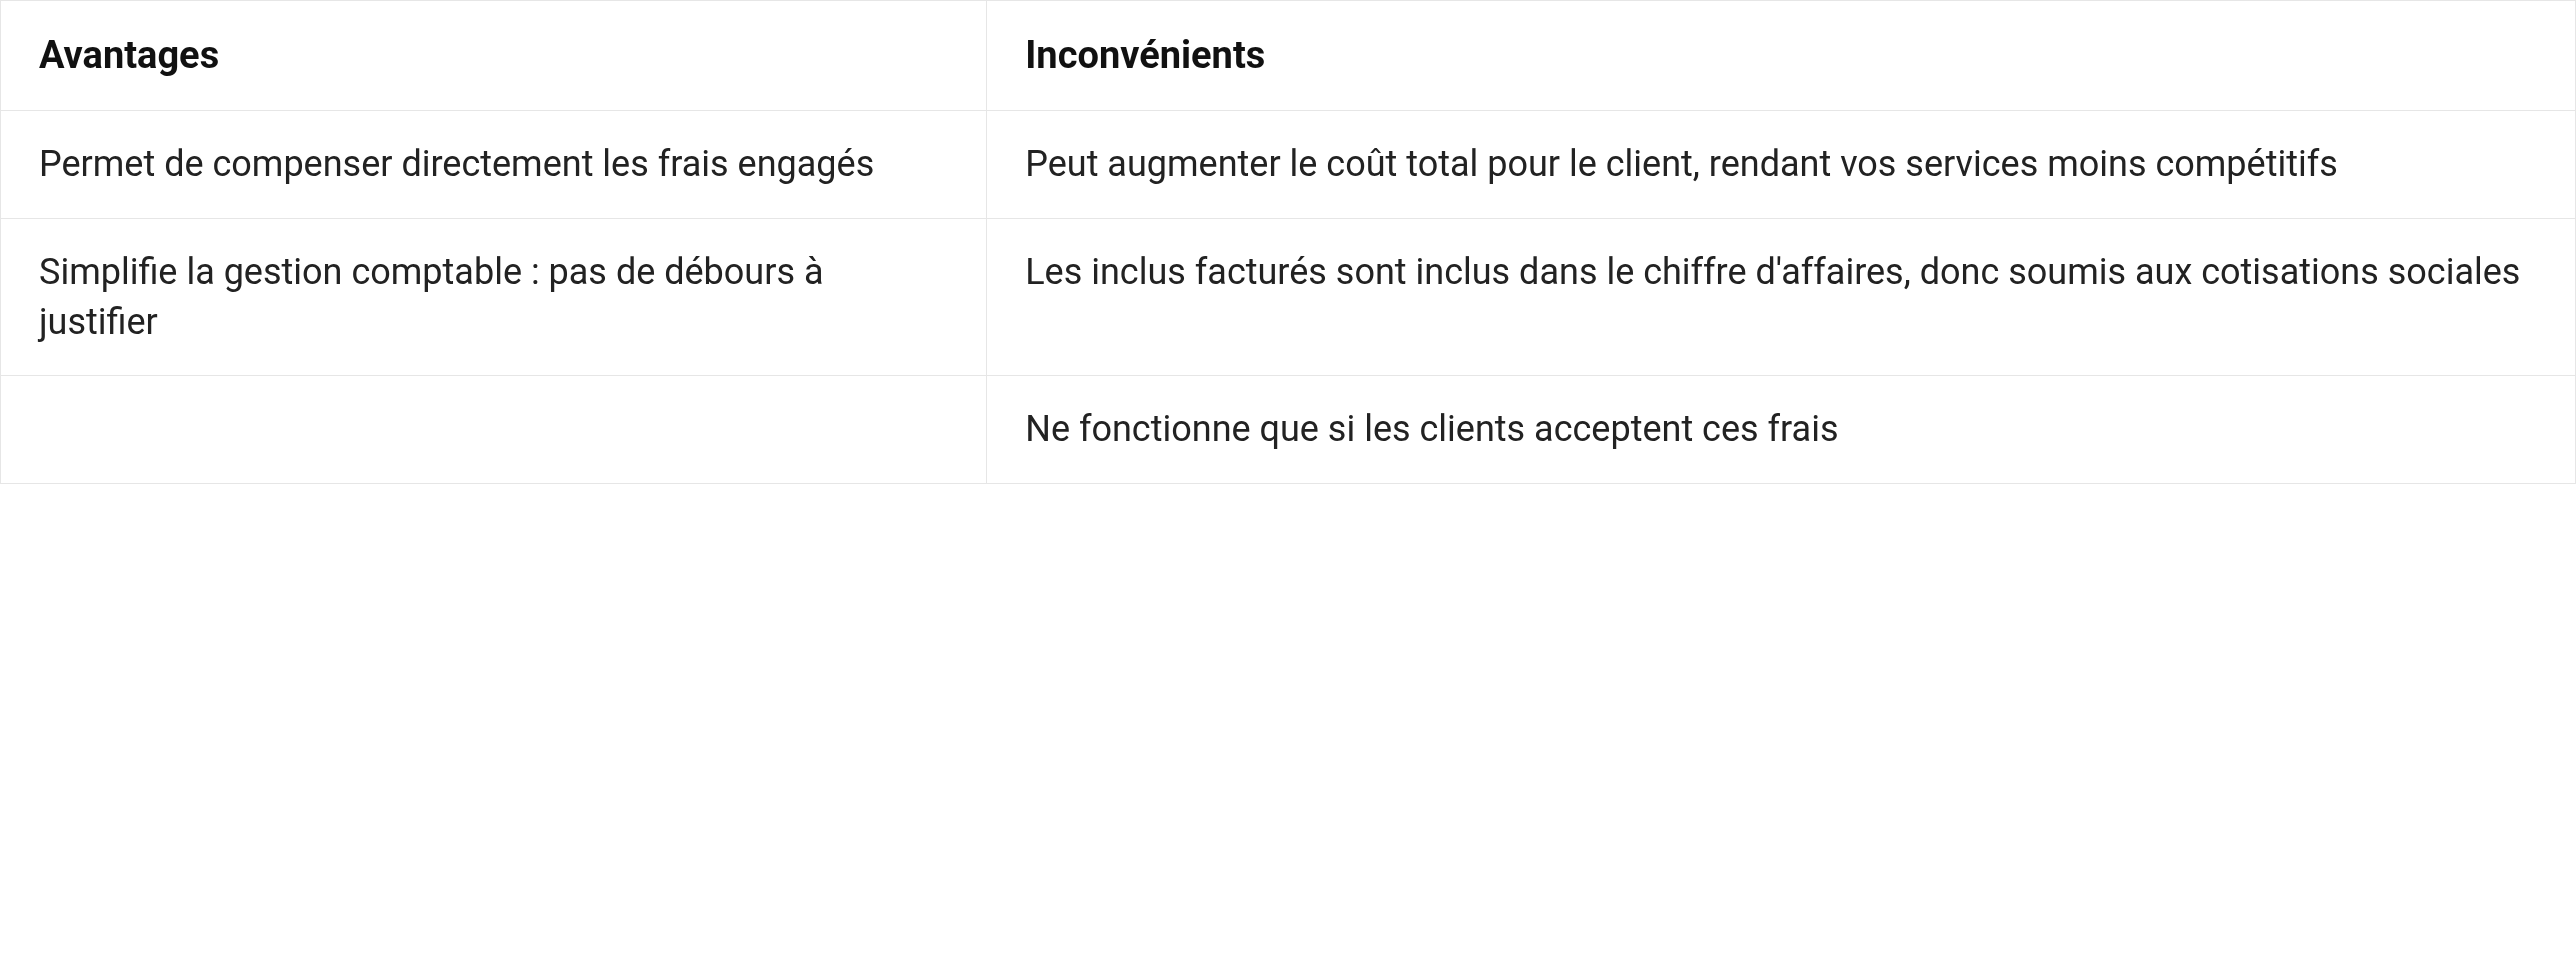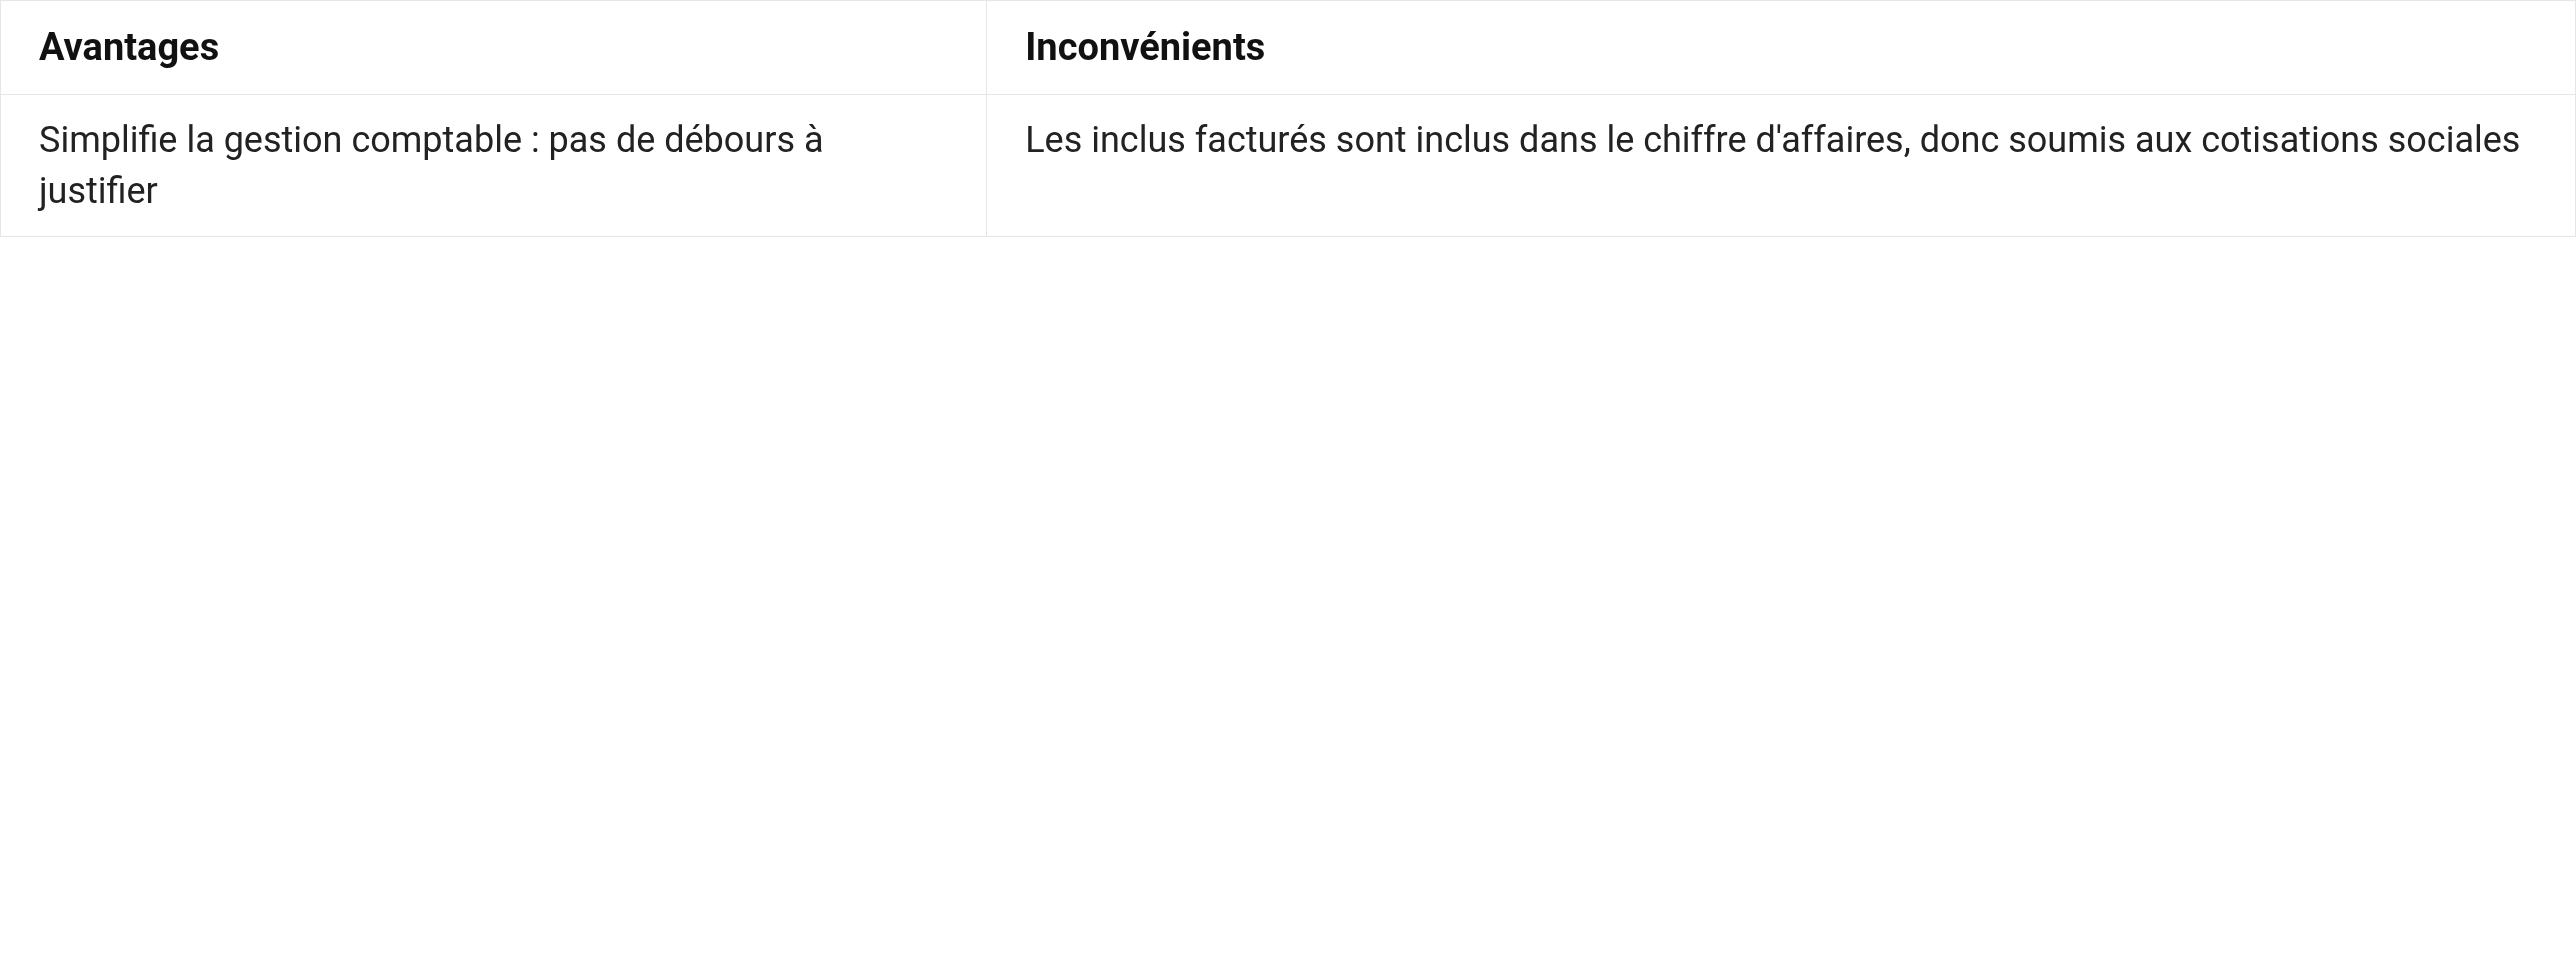--- a/index.html
+++ b/index.html
@@ -16,21 +16,21 @@
   }
   table {
     border-collapse: collapse;
     width: 100%;
     table-layout: fixed;
   }
   th, td {
     border: 1.3px solid #e6e6e6;
     text-align: left;
     vertical-align: top;
-    padding: 20px 38px;
+    padding: 28px 38px;
     font-size: 36px;
     line-height: 1.4;
     font-weight: 400;
     color: #222222;
   }
   th {
     font-weight: 700;
     font-size: 38px;
     color: #111111;
   }
@@ -47,19 +47,27 @@
       <col class="right">
     </colgroup>
     <thead>
       <tr>
         <th>Avantages</th>
         <th>Inconvénients</th>
       </tr>
     </thead>
     <tbody>
       <tr>
+        <td>Permet de compenser directement les frais engagés</td>
+        <td>Peut augmenter le coût total pour le client, rendant vos services moins compétitifs</td>
+      </tr>
+      <tr>
         <td>Simplifie la gestion comptable : pas de débours à justifier</td>
         <td>Les inclus facturés sont inclus dans le chiffre d'affaires, donc soumis aux cotisations sociales</td>
+      </tr>
+      <tr>
+        <td></td>
+        <td>Ne fonctionne que si les clients acceptent ces frais</td>
       </tr>
     </tbody>
   </table>
 </div>
 
 
 </body></html>

